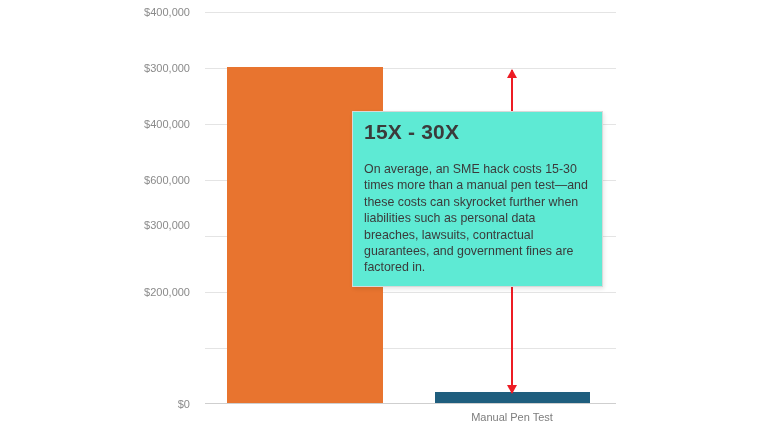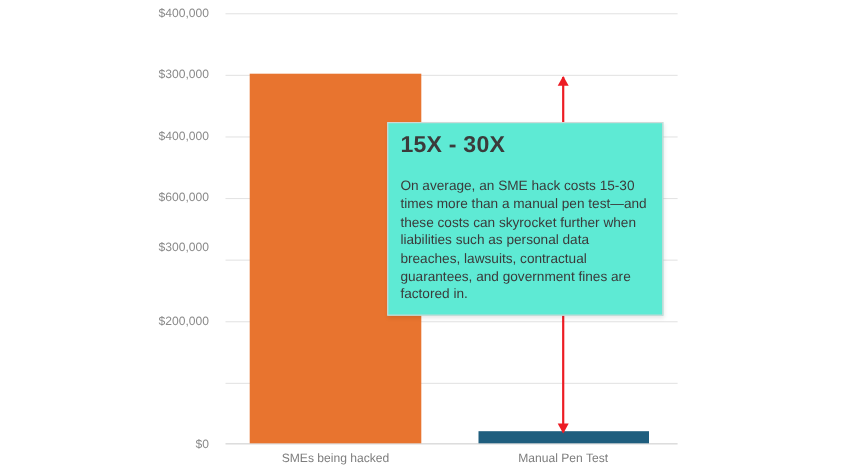--- a/index.html
+++ b/index.html
@@ -88,21 +88,20 @@
 
     <div class="bar sme" style="height: 85.7143%; background: rgb(232, 116, 47);"></div>
     <div class="bar pentest" style="height: 2.85714%; background: rgb(31, 94, 126);"></div>
 
     <div class="arrow">
       <div class="arrowhead up"></div>
       <div class="arrowhead down"></div>
     </div>
   </div>
 
-  <span class="x-label l0">SMEs being hacked</span>
   <span class="x-label l1">Manual Pen Test</span>
 
   <div class="callout">
     <div class="callout-title">15X - 30X</div>
     <div class="callout-body">On average, an SME hack costs 15-30 times more than a manual pen test—and these costs can skyrocket further when liabilities such as personal data breaches, lawsuits, contractual guarantees, and government fines are factored in.</div>
   </div>
 
 </div>
 
 </body></html>

